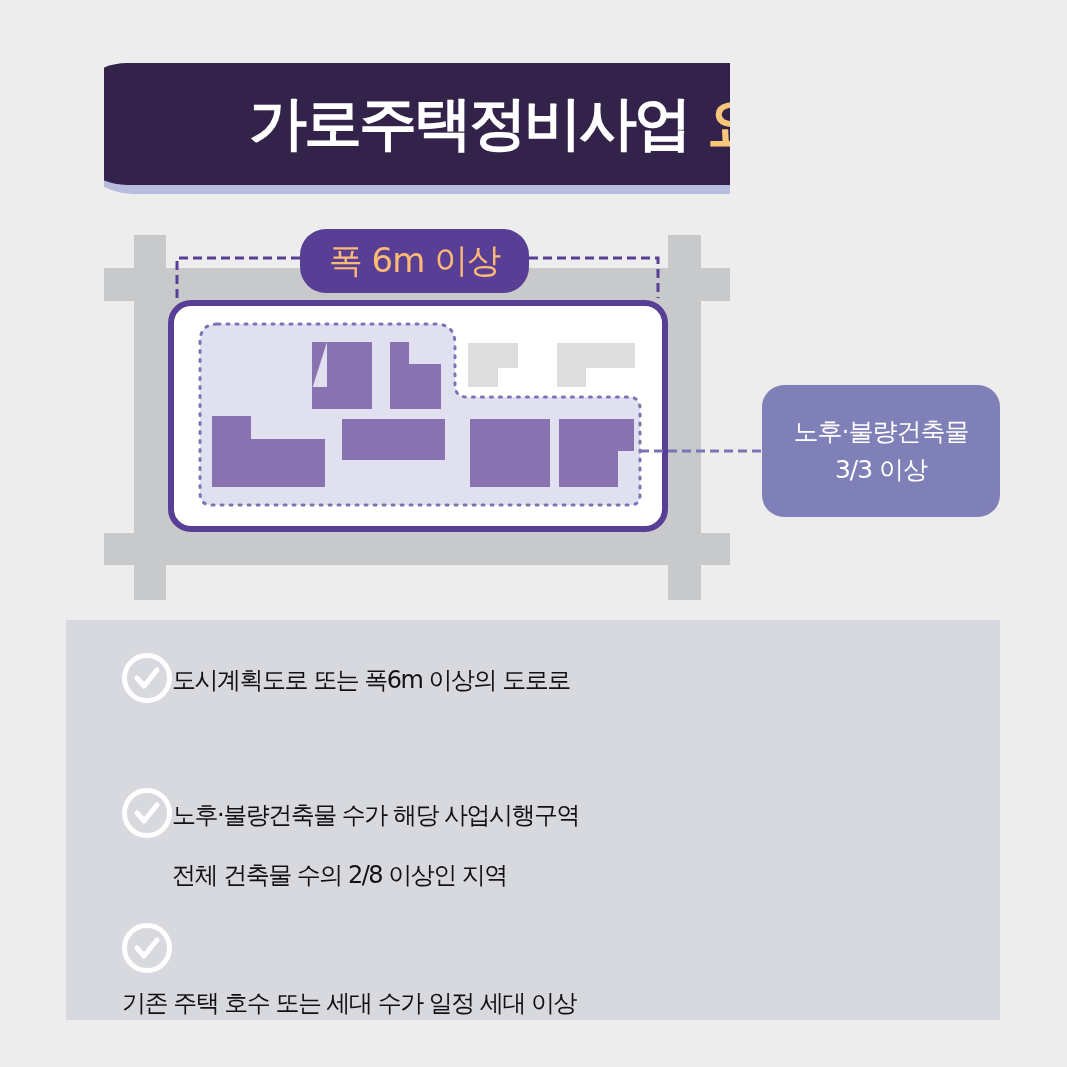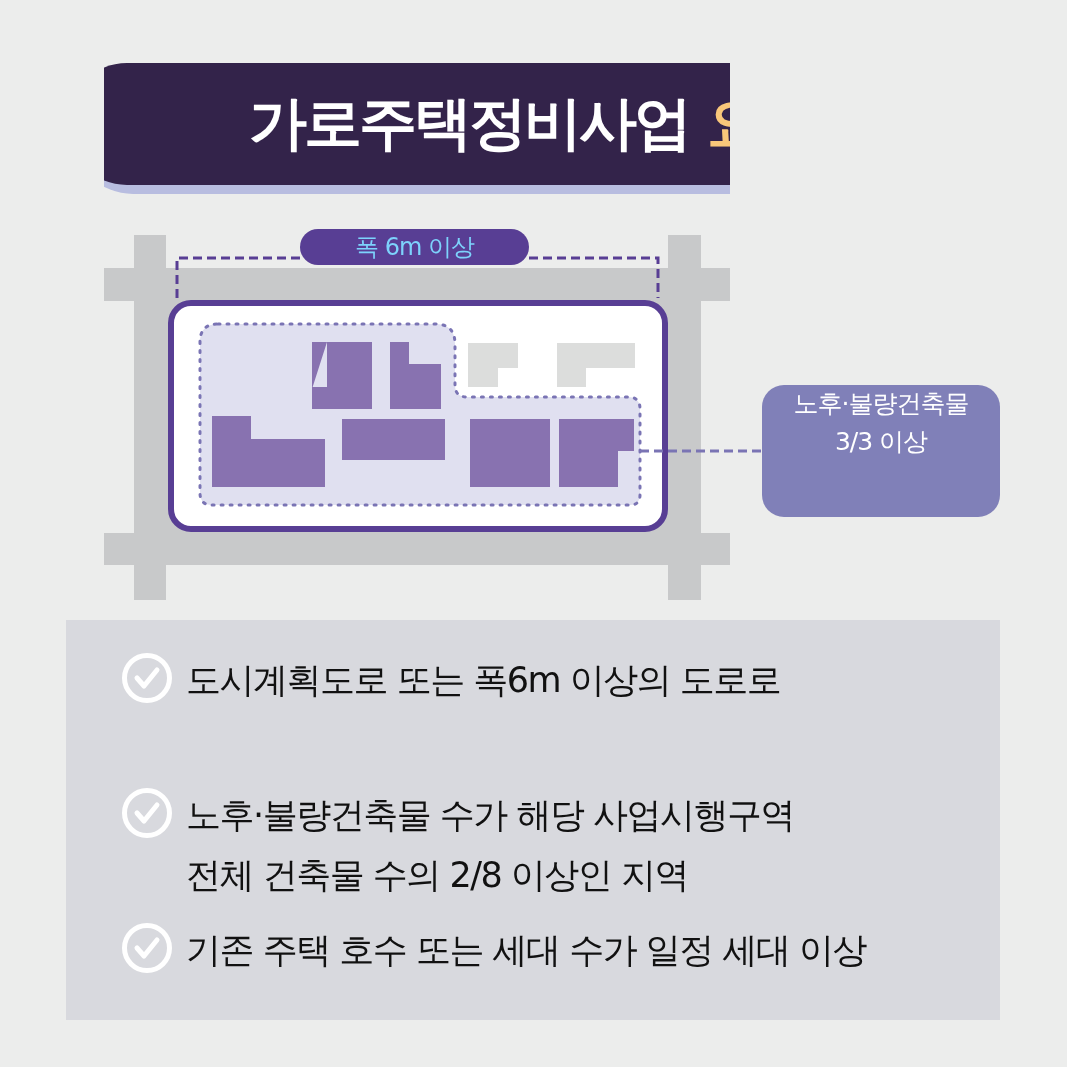--- a/index.html
+++ b/index.html
@@ -25,55 +25,55 @@
     font-size: 58px; font-weight: bold; color: #ffffff; letter-spacing: -3px;
     font-family: "DejaVu Sans", sans-serif;
   }
   .title-accent { color: #f9c77a; margin-left: 18px; }
 
   
   .diagram { position: absolute; left: 0; top: 0; width: 1067px; height: 620px; }
   .diagram svg { position: absolute; left: 0; top: 0; }
 
   .width-pill {
-    position: absolute; left: 300px; top: 229px; width: 229px; height: 36px;
+    position: absolute; left: 300px; top: 229px; width: 229px; height: 64px;
     background: #583e94; border-radius: 26px;
     display: flex; align-items: center; justify-content: center;
-    color: #7dd3fc; font-size: 24px; letter-spacing: -1px;
+    color: #fdba74; font-size: 34px; letter-spacing: -1px;
   }
 
   .callout {
     position: absolute; left: 762px; top: 385px; width: 238px; height: 132px;
     background: #8080b8; border-radius: 22px;
-    display: flex; flex-direction: column; align-items: center; 
+    display: flex; flex-direction: column; align-items: center; justify-content: center;
     color: #ffffff; font-size: 25px; line-height: 38px; letter-spacing: -1px;
     text-align: center;
   }
 
   
   .panel {
     position: absolute; left: 66px; top: 620px; width: 934px; height: 400px;
     background: #d8d9de;
   }
   .req {
     position: absolute; left: 56px; display: flex; align-items: flex-start;
   }
   .check {
     width: 50px; height: 50px; border: 5px solid #ffffff; border-radius: 50%;
     display: flex; align-items: center; justify-content: center; flex-shrink: 0;
     margin-top: 3px;
   }
   .req-text {
-    margin-left: 14px; font-size: 35px; line-height: 60px; color: #111111;
+    font-size: 24px; line-height: 60px; color: #111111;
     letter-spacing: -1.5px;
   }
   .req-text span { display: block; }
   .req-1 { top: 30px; }
   .req-2 { top: 165px; }
-  .req-3 { top: 300px; }
+  .req-3 { top: 300px; flex-direction: column; }
 </style>
 </head>
 <body>
 
 <div class="title-shadow"></div>
 <div class="title-pill">
   <span class="title-text">
     <span>가로주택정비사업</span><span class="title-accent">요건</span>
   </span>
 </div>

